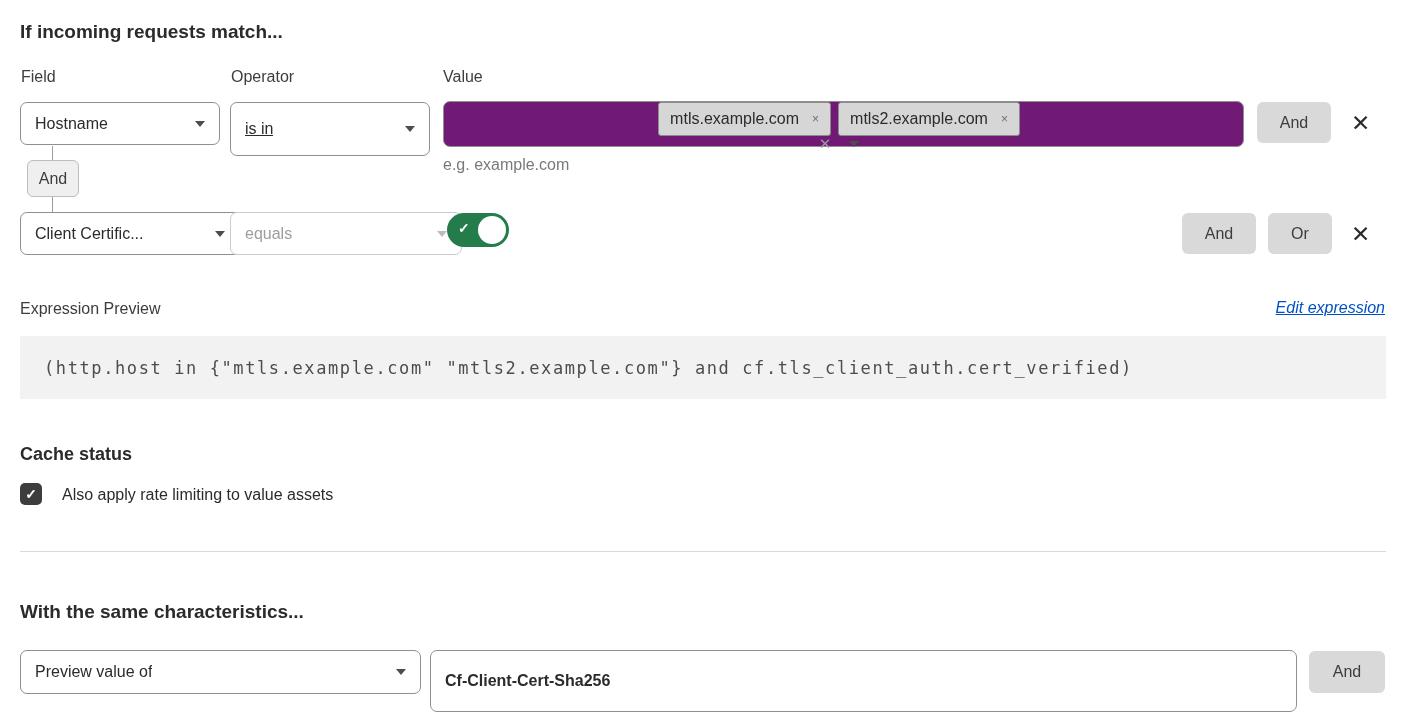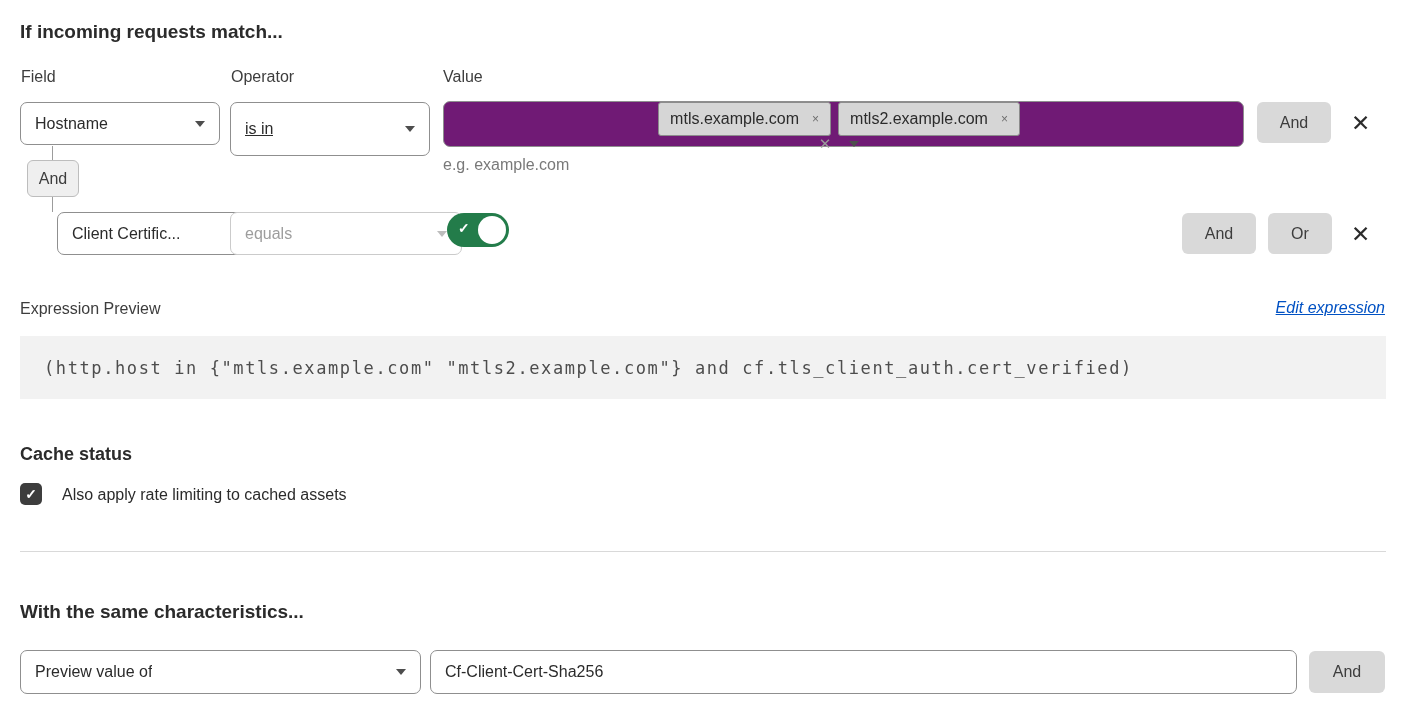--- a/index.html
+++ b/index.html
@@ -99,21 +99,21 @@
 
   <button class="btn" style="left:1257px; top:102px; width:74px; height:41px;">And</button>
   <span class="close" style="left:1351px; top:112px;">✕</span>
 
   <div class="helper" style="left:443px; top:156px;">e.g. example.com</div>
 
   <div class="vline" style="left:52px; top:146px; height:14px;"></div>
   <div class="connector-btn" style="left:27px; top:160px; width:52px; height:37px;">And</div>
   <div class="vline" style="left:52px; top:197px; height:15px;"></div>
 
-  <div class="sel" style="left:20px; top:212px; width:220px; height:43px;margin-left:37px;">
+  <div class="sel" style="left:20px; top:212px; width:220px; height:43px;">
     <span class="sel-text">Client Certific...</span>
     <span class="chev"></span>
   </div>
   <div class="sel disabled" style="left:230px; top:212px; width:232px; height:43px;">
     <span class="sel-text">equals</span>
     <span class="chev"></span>
   </div>
 
   <div class="toggle" style="left:447px; top:213px;">
     <span class="toggle-check">✓</span>
@@ -128,26 +128,26 @@
   <a class="link" style="right:35px; top:299px;font-style:italic;">Edit expression</a>
 
   <div class="codeblock">
     <span class="code">(http.host in {"mtls.example.com" "mtls2.example.com"} and cf.tls_client_auth.cert_verified)</span>
   </div>
 
   <h2 class="h2" style="left:20px; top:444px; font-size:18px;">Cache status</h2>
   <div class="checkbox" style="left:20px; top:483px;">
     <span class="check">✓</span>
   </div>
-  <div class="checklabel" style="left:62px; top:486px;">Also apply rate limiting to cached assets</div>
+  <div class="checklabel" style="left:62px; top:486px;">Also apply rate limiting to value assets</div>
 
   <div class="divider"></div>
 
   <h2 class="h2" style="left:20px; top:601px;">With the same characteristics...</h2>
 
   <div class="sel" style="left:20px; top:650px; width:401px; height:44px;">
     <span class="sel-text">Preview value of</span>
     <span class="chev"></span>
   </div>
-  <input class="text-input" style="left: 430px; top: 650px; width: 867px; height: 44px;" value="Cf-Client-Cert-Sha256">
+  <input class="text-input" style="left: 430px; top: 650px; width: 867px; height: 62px; font-weight: bold;" value="Cf-Client-Cert-Sha256">
   <button class="btn" style="left:1309px; top:651px; width:76px; height:42px;">And</button>
 
 </div>
 
 </body></html>

